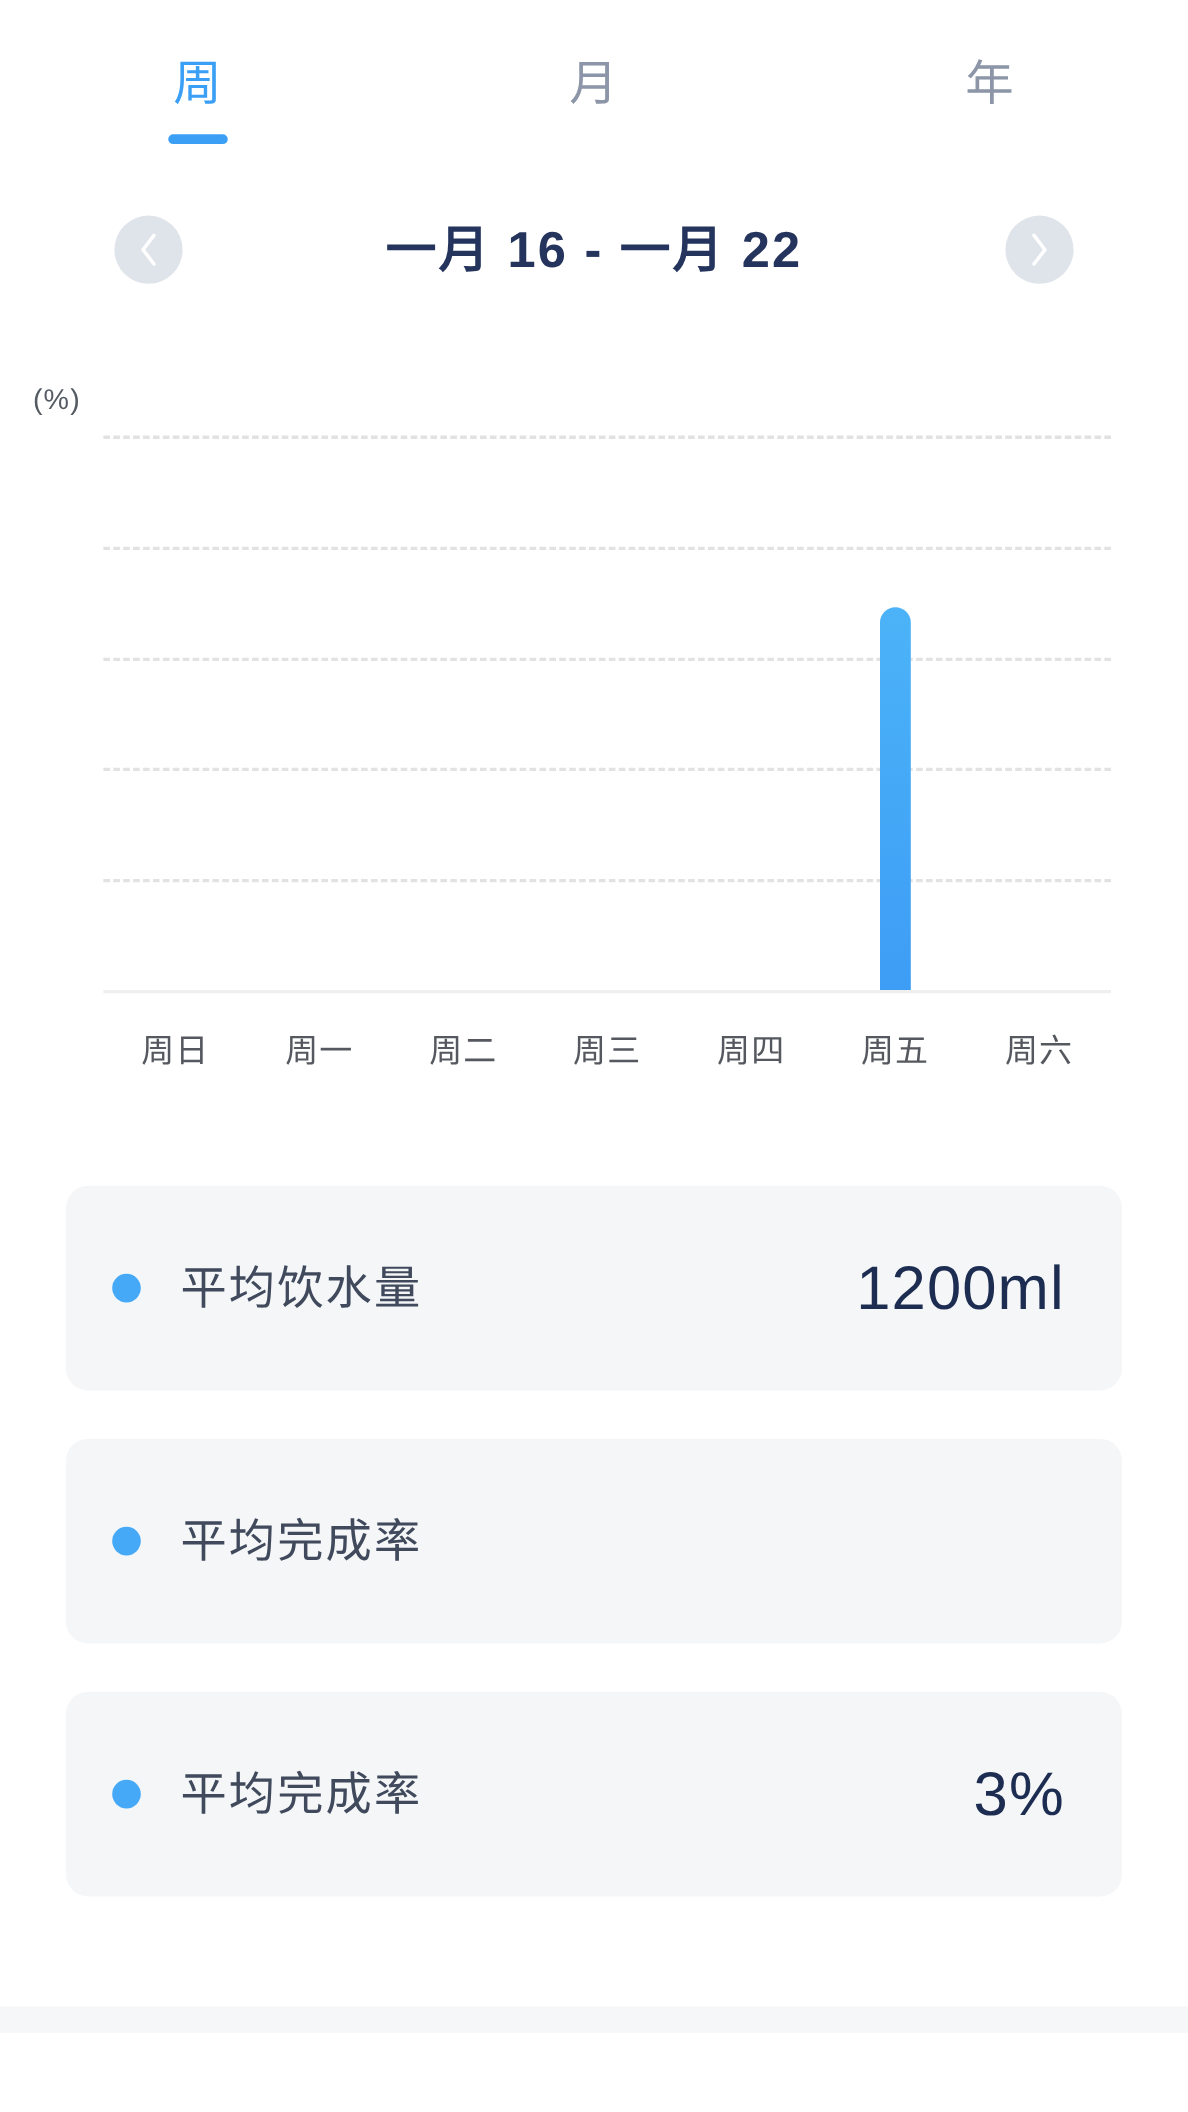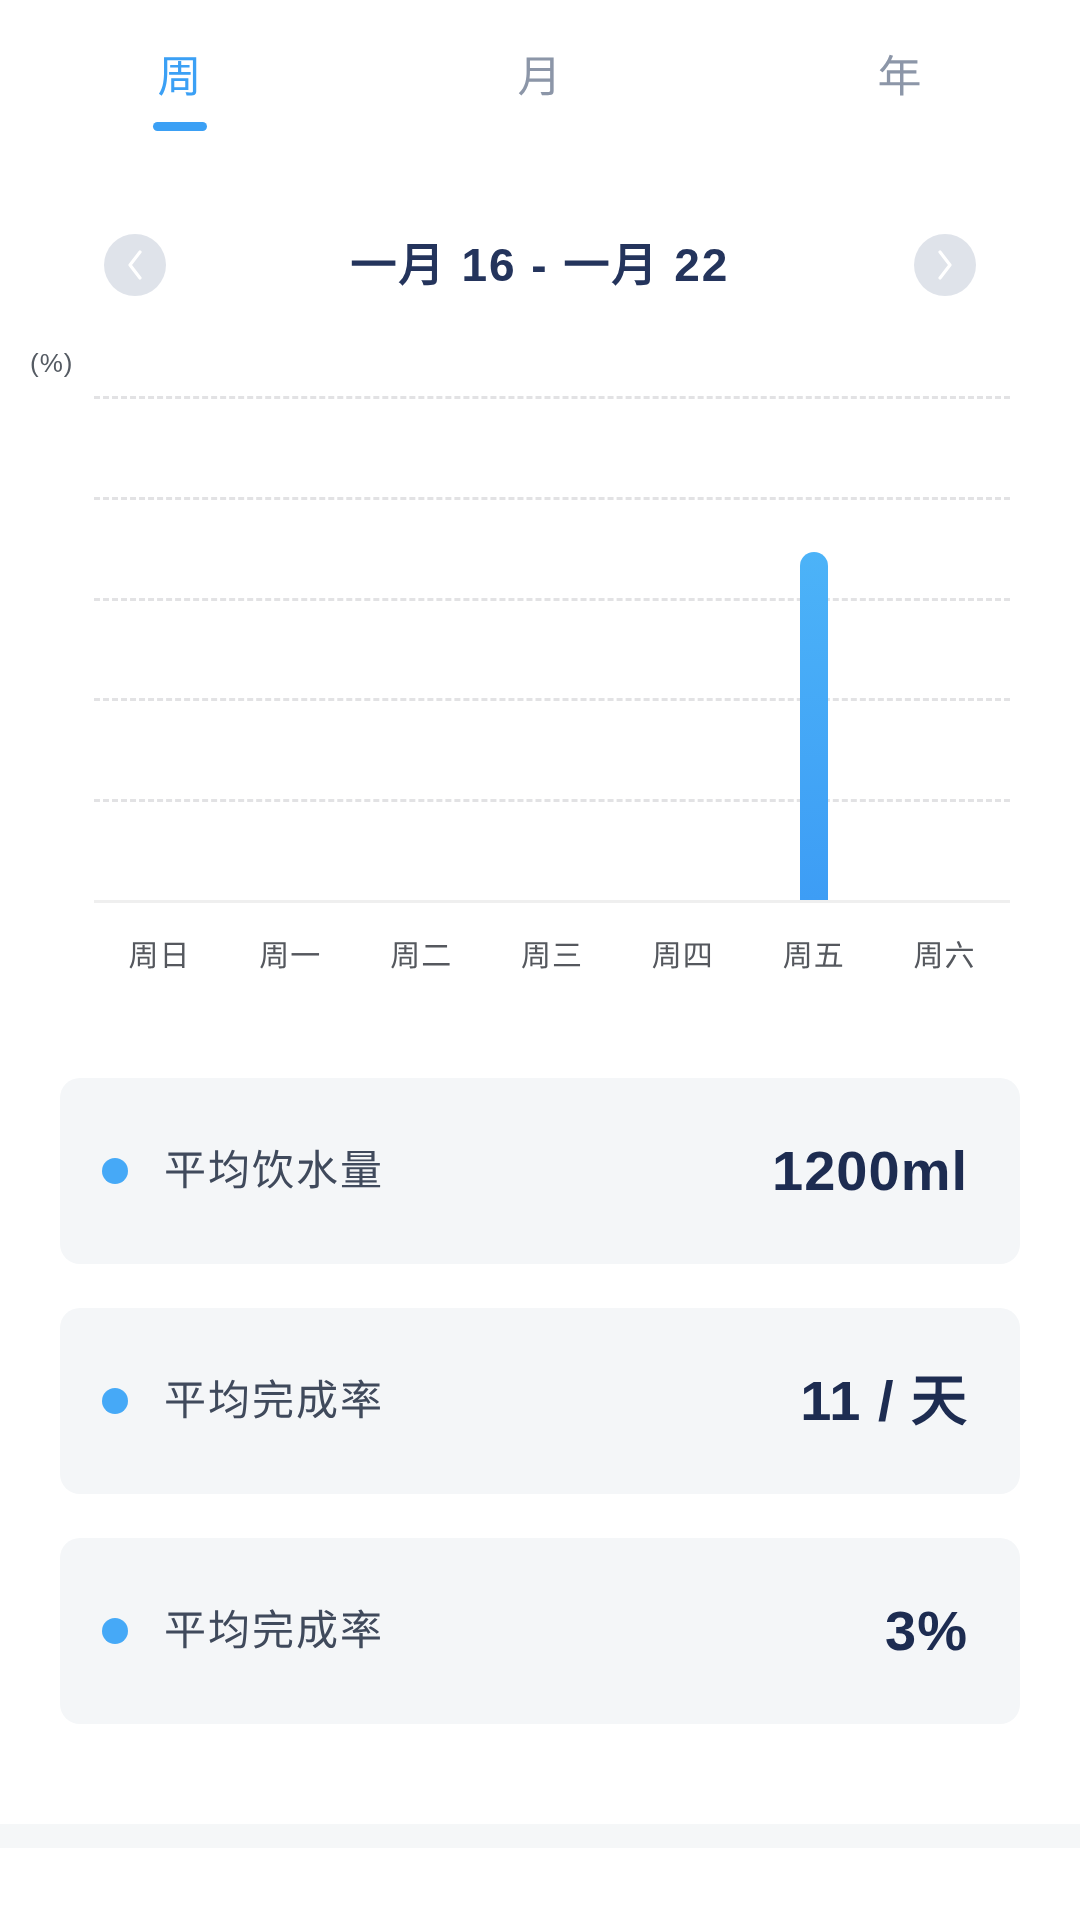--- a/index.html
+++ b/index.html
@@ -59,21 +59,21 @@
   .tab.active .tab-underline { background: #3BA0F5; }
 
   
   .datenav {
     position: absolute;
     top: 196px;
     left: 0;
     width: 1080px;
     height: 100px;
     display: flex;
-    align-items: flex-end;
+    align-items: flex-start;
     justify-content: center;
   }
   .nav-btn {
     position: absolute;
     width: 62px;
     height: 62px;
     border-radius: 50%;
     background: #dfe3ea;
     display: flex;
     align-items: center;
@@ -194,21 +194,21 @@
   .card-label {
     font-size: 42px;
     line-height: 56px;
     color: #404a5c;
     letter-spacing: 2px;
     flex: 1 1 auto;
   }
   .card-value {
     font-size: 56px;
     line-height: 66px;
-    font-weight: 700;
+    font-weight: 400;
     color: #1d2c51;
     letter-spacing: 1px;
     white-space: nowrap;
   }
 
   
   .bottom-divider {
     position: absolute;
     left: 0;
     top: 1824px;
@@ -288,21 +288,20 @@
 
   <div class="cards" id="cards-area">
       <div class="card">
         <span class="card-dot"></span>
         <span class="card-label">平均饮水量</span>
         <span class="card-value">1200ml</span>
       </div>
       <div class="card">
         <span class="card-dot"></span>
         <span class="card-label">平均完成率</span>
-        <span class="card-value">11 / 天</span>
       </div>
       <div class="card">
         <span class="card-dot"></span>
         <span class="card-label">平均完成率</span>
         <span class="card-value">3%</span>
       </div>
     </div>
 
   <div class="bottom-divider"></div>
 

